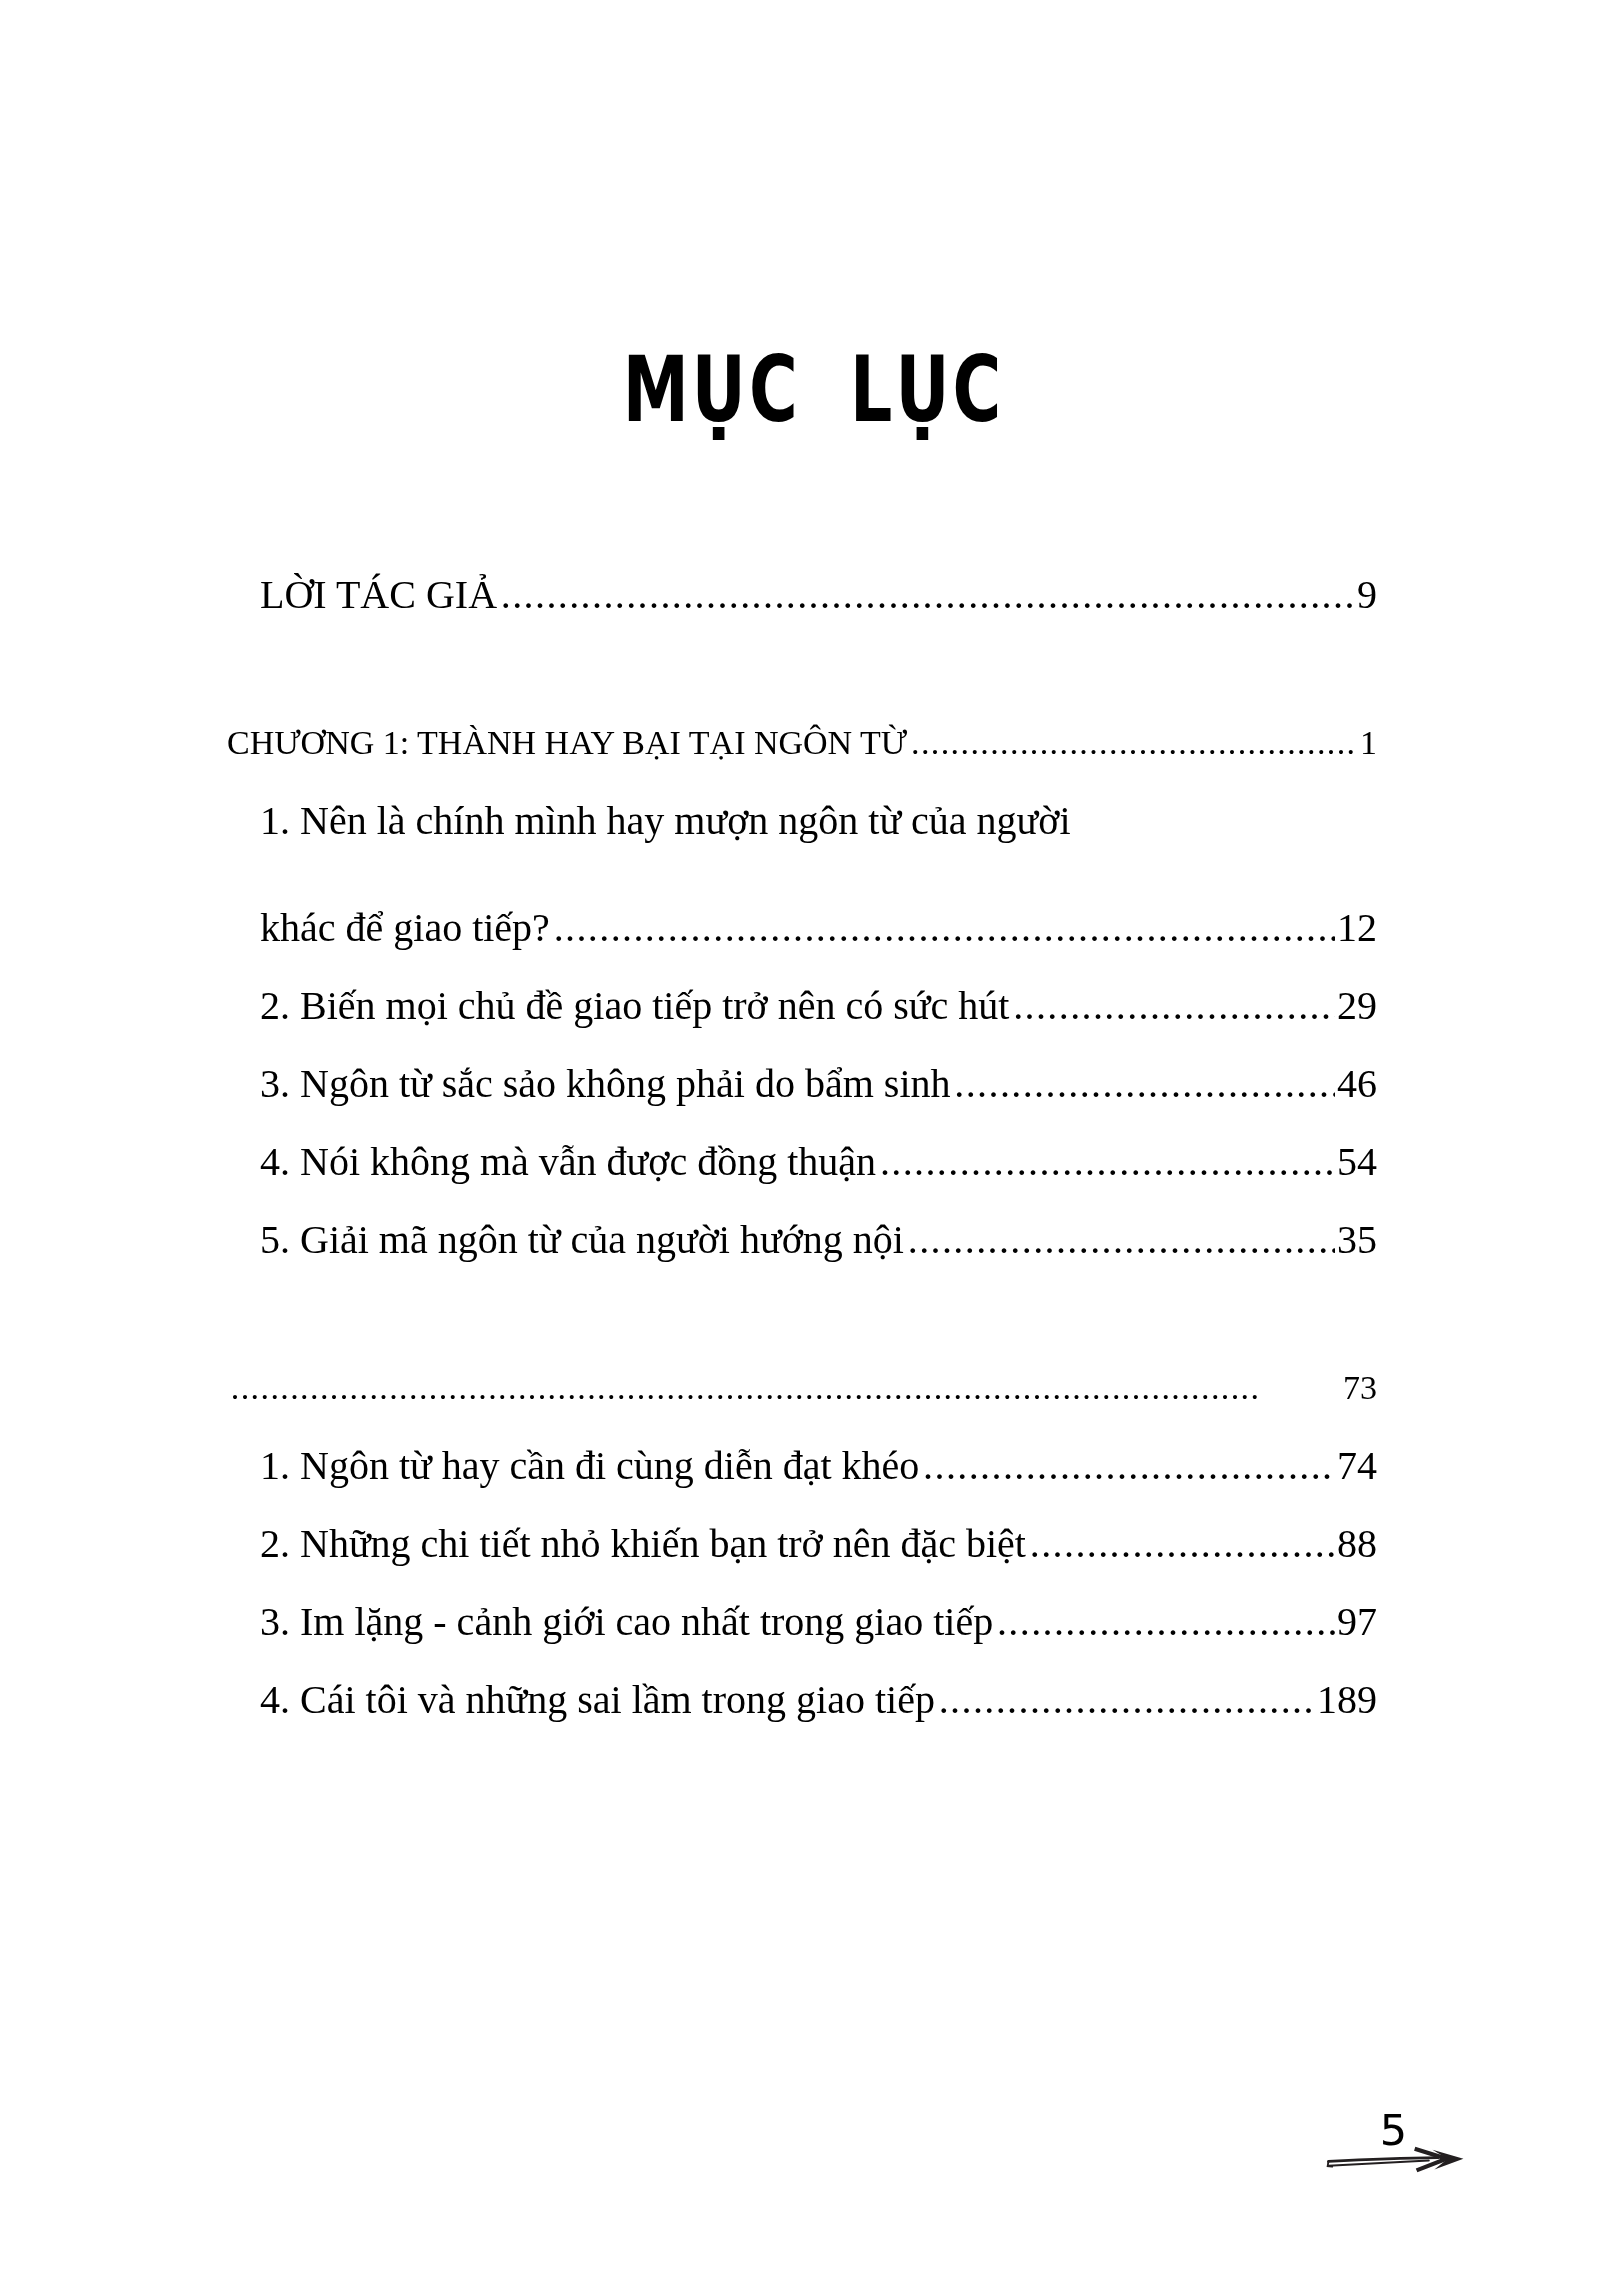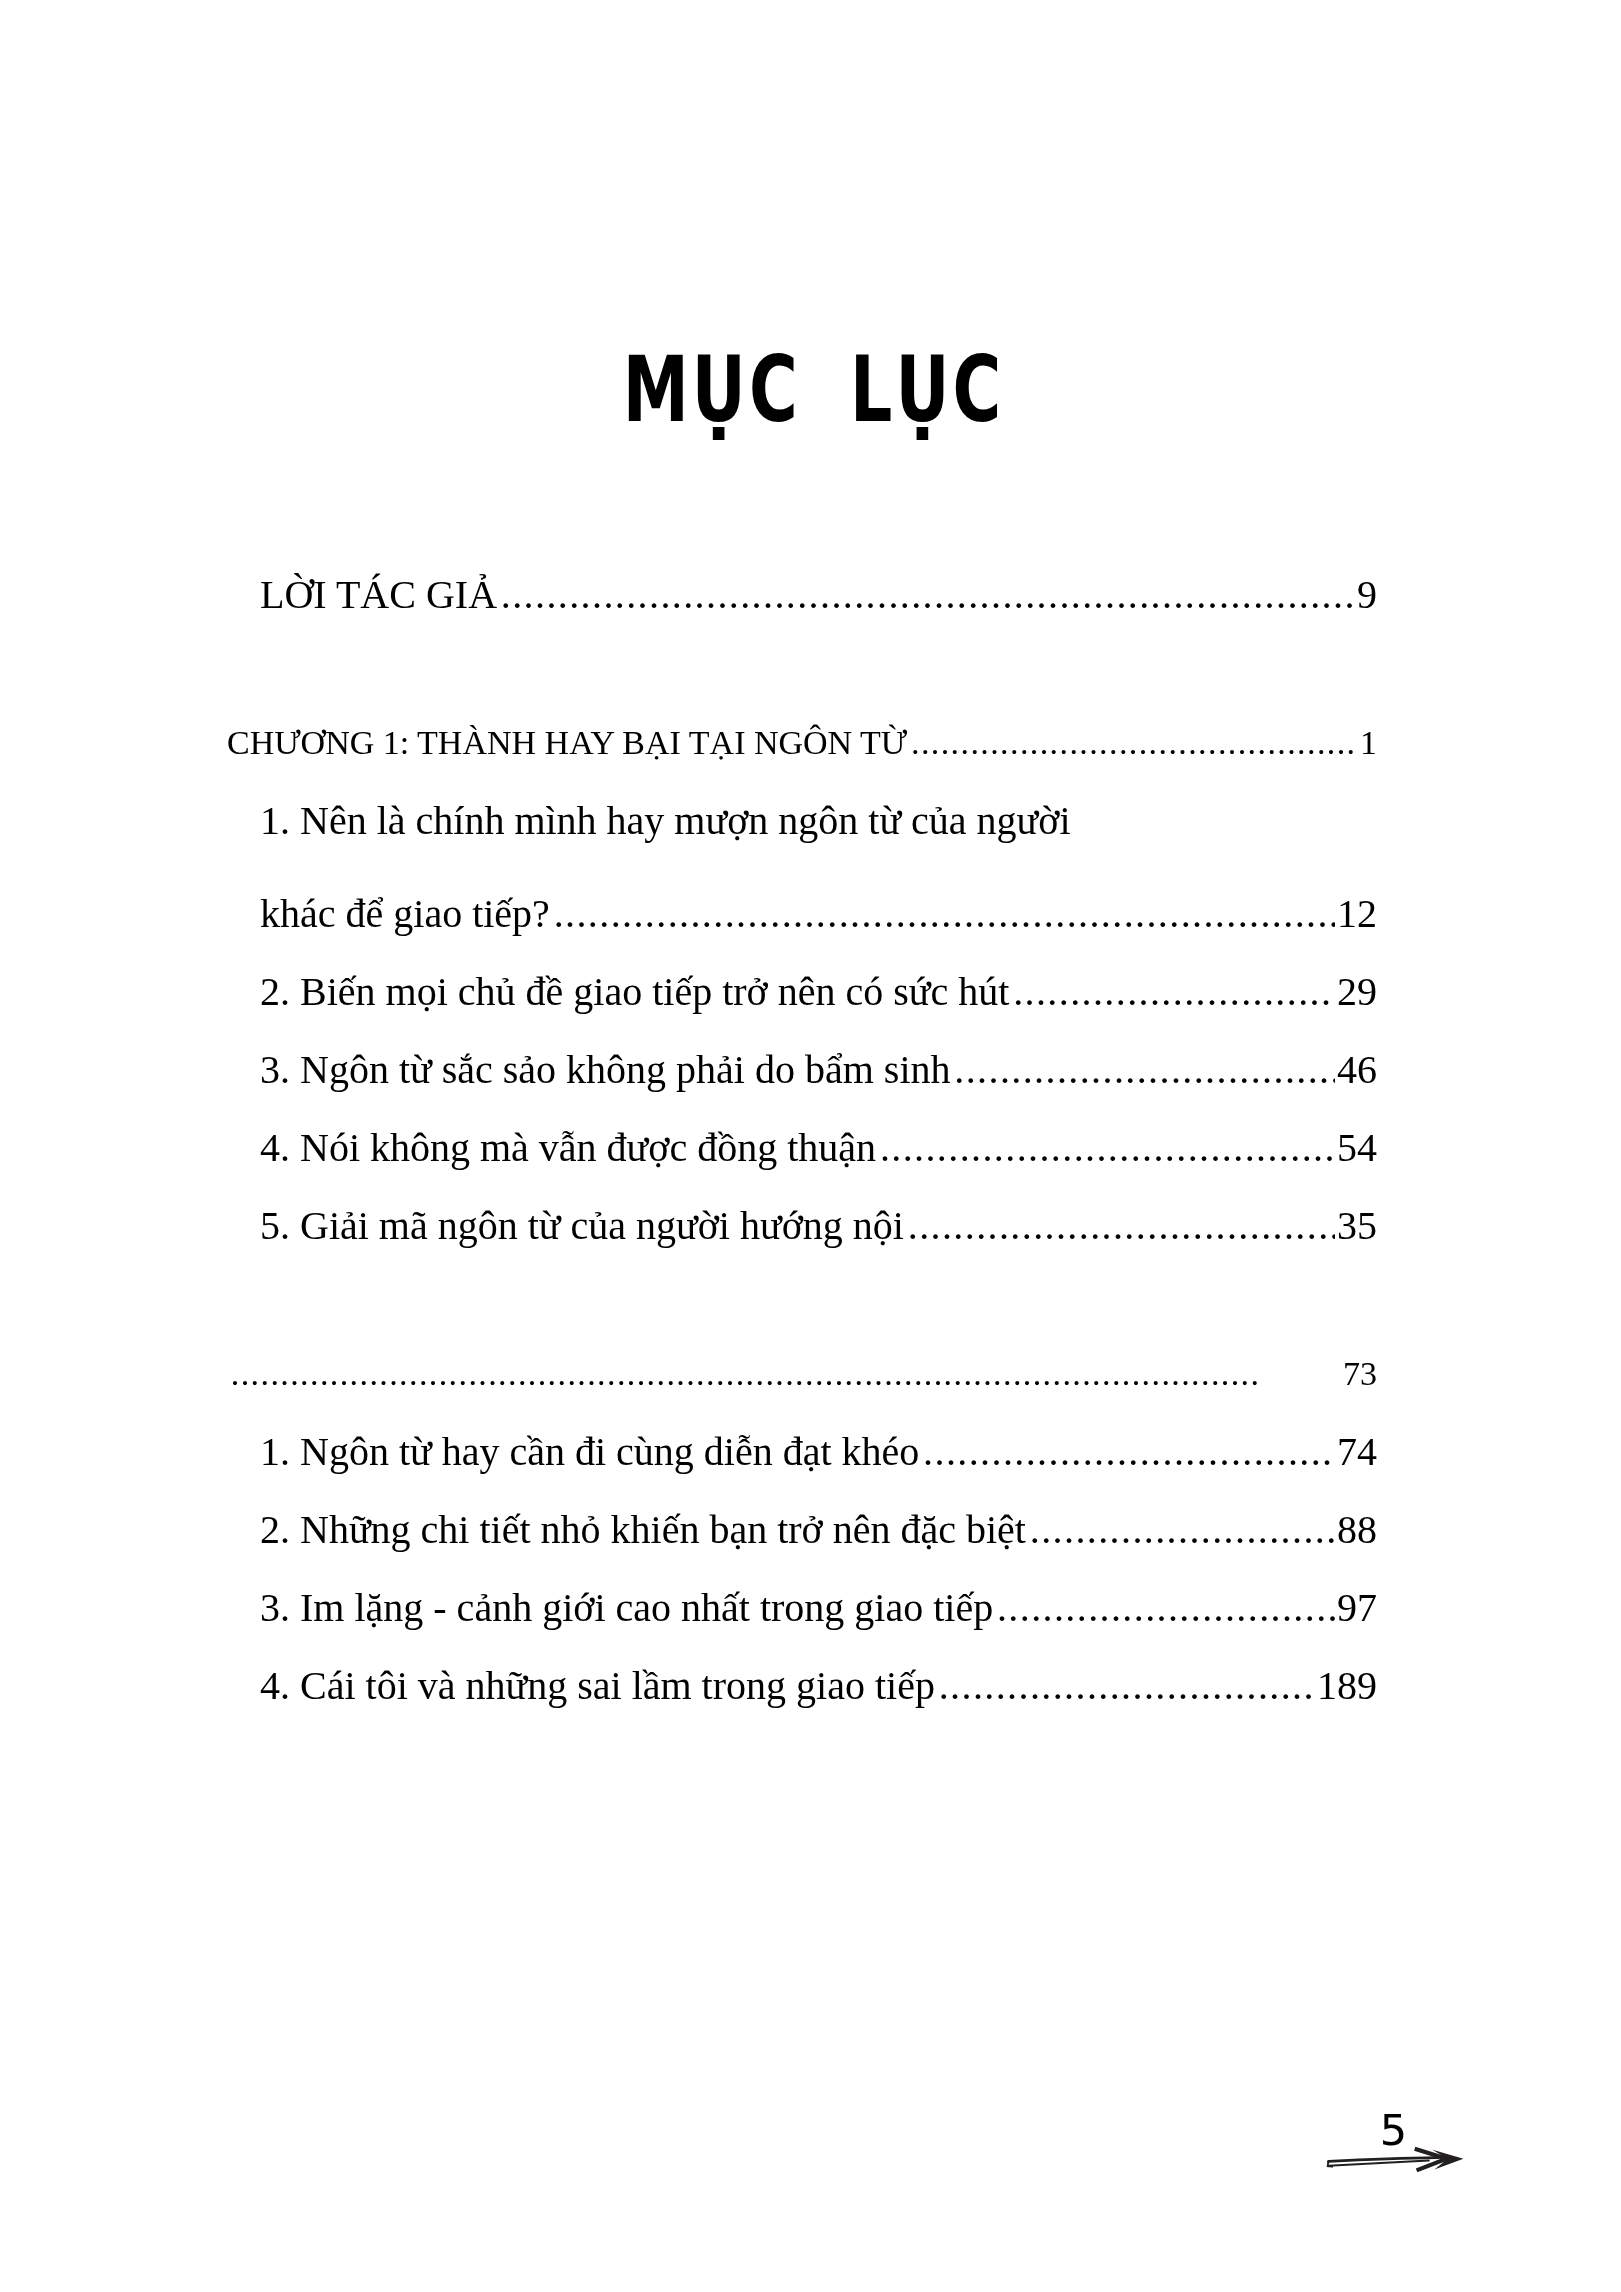--- a/index.html
+++ b/index.html
@@ -39,21 +39,21 @@
   }
   .row {
     display: flex;
     align-items: baseline;
     font-size: 40px;
     line-height: 61px;
     white-space: nowrap;
   }
   .row + .row { margin-top: 17px; }
   .row.chapter { margin-top: 87px; padding-left: 0; font-size: 34px; }
-  .row.cont { margin-top: 32px; }
+  .row.cont { margin-top: 46px; }
   .row.indent { padding-left: 33px; }
   .label { white-space: nowrap; }
   .leader {
     flex: 1 1 auto;
     min-width: 0;
     overflow: hidden;
     white-space: nowrap;
     margin: 0 1.9px 0 3.8px;
   }
   .leader::after {

